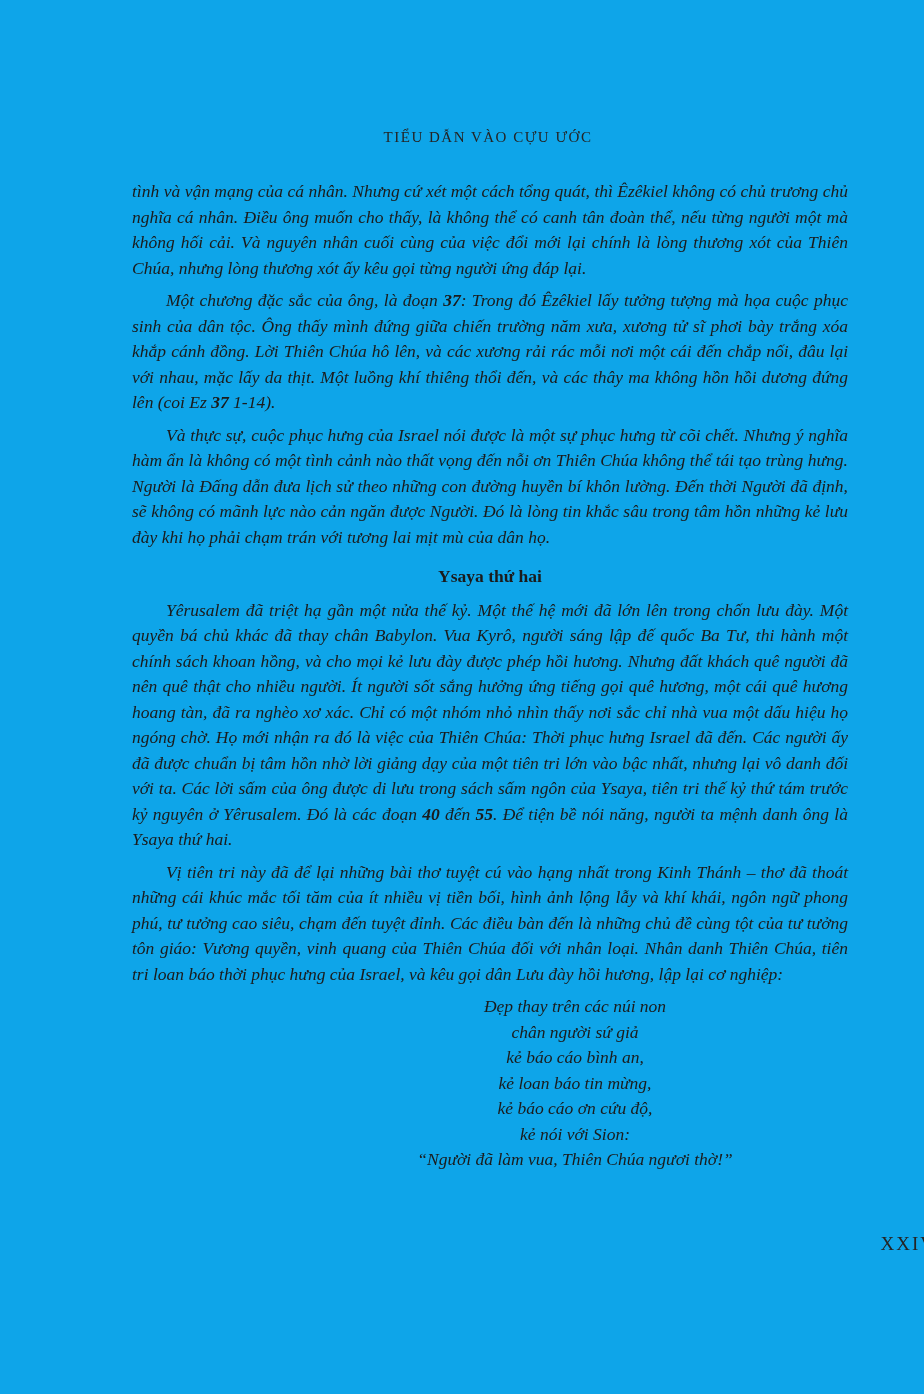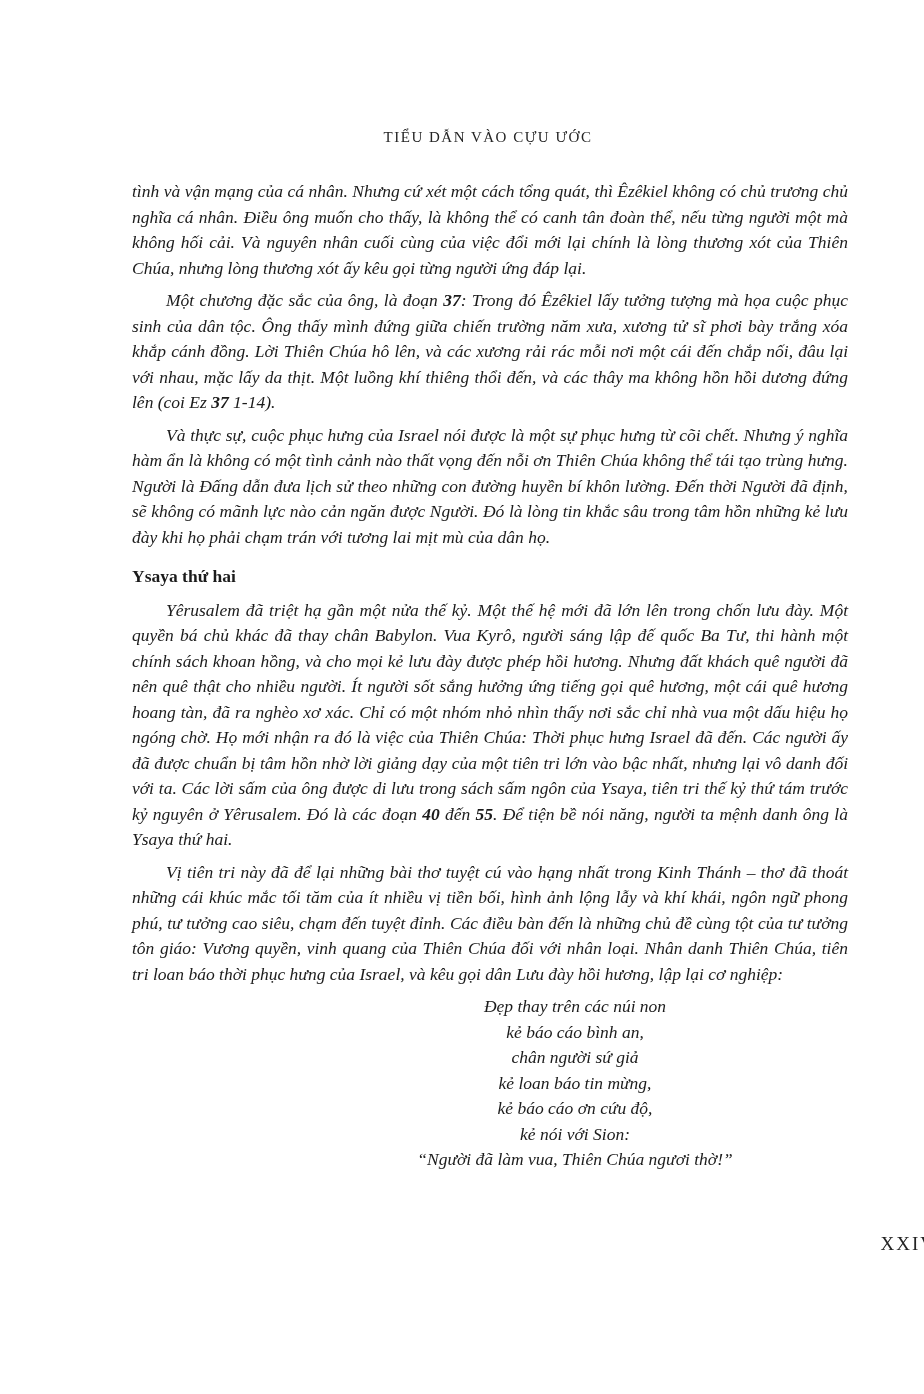--- a/index.html
+++ b/index.html
@@ -5,21 +5,21 @@
   html, body {
     margin: 0;
     padding: 0;
     background: #e8e8e8;
   }
   .book-page {
     position: relative;
     width: 924px;
     height: 1394px;
     margin: 0 auto;
-    background: #ffffff;
+    background: #0ea5e9;
     color: #1b1b1b;
     font-family: "Liberation Serif", serif;
     box-sizing: border-box;
     overflow: hidden;
   }
   .running-header {
     position: absolute;
     top: 129px;
     left: 130px;
     width: 716px;
@@ -49,21 +49,21 @@
   }
   .bold {
     font-weight: bold;
   }
   .section-heading {
     font-style: normal;
     font-weight: bold;
     font-size: 17.5px;
     line-height: 25.5px;
     margin: 14px 0 8px 0;
-    text-align: left;
+    text-align: center;
   }
   .verse {
     margin: 4px 0 0 170px;
     text-align: center;
   }
   .verse-line {
     line-height: 25.5px;
   }
   .page-number {
     position: absolute;
@@ -85,22 +85,22 @@
 
   <div class="page-body">
       <p class="para"><span>tình và vận mạng của cá nhân. Nhưng cứ xét một cách tổng quát, thì Êzêkiel không có chủ trương chủ nghĩa cá nhân. Điều ông muốn cho thấy, là không thể có canh tân đoàn thể, nếu từng người một mà không hối cải. Và nguyên nhân cuối cùng của việc đổi mới lại chính là lòng thương xót của Thiên Chúa, nhưng lòng thương xót ấy kêu gọi từng người ứng đáp lại.</span></p>
       <p class="para indent"><span>Một chương đặc sắc của ông, là đoạn </span><span class="bold">37</span><span>: Trong đó Êzêkiel lấy tưởng tượng mà họa cuộc phục sinh của dân tộc. Ông thấy mình đứng giữa chiến trường năm xưa, xương tử sĩ phơi bày trắng xóa khắp cánh đồng. Lời Thiên Chúa hô lên, và các xương rải rác mỗi nơi một cái đến chắp nối, đâu lại với nhau, mặc lấy da thịt. Một luồng khí thiêng thổi đến, và các thây ma không hồn hồi dương đứng lên (coi Ez </span><span class="bold">37</span><span> 1-14).</span></p>
       <p class="para indent"><span>Và thực sự, cuộc phục hưng của Israel nói được là một sự phục hưng từ cõi chết. Nhưng ý nghĩa hàm ẩn là không có một tình cảnh nào thất vọng đến nỗi ơn Thiên Chúa không thể tái tạo trùng hưng. Người là Đấng dẫn đưa lịch sử theo những con đường huyền bí khôn lường. Đến thời Người đã định, sẽ không có mãnh lực nào cản ngăn được Người. Đó là lòng tin khắc sâu trong tâm hồn những kẻ lưu đày khi họ phải chạm trán với tương lai mịt mù của dân họ.</span></p>
       <h2 class="section-heading">Ysaya thứ hai</h2>
       <p class="para indent"><span>Yêrusalem đã triệt hạ gần một nửa thế kỷ. Một thế hệ mới đã lớn lên trong chốn lưu đày. Một quyền bá chủ khác đã thay chân Babylon. Vua Kyrô, người sáng lập đế quốc Ba Tư, thi hành một chính sách khoan hồng, và cho mọi kẻ lưu đày được phép hồi hương. Nhưng đất khách quê người đã nên quê thật cho nhiều người. Ít người sốt sắng hưởng ứng tiếng gọi quê hương, một cái quê hương hoang tàn, đã ra nghèo xơ xác. Chỉ có một nhóm nhỏ nhìn thấy nơi sắc chỉ nhà vua một dấu hiệu họ ngóng chờ. Họ mới nhận ra đó là việc của Thiên Chúa: Thời phục hưng Israel đã đến. Các người ấy đã được chuẩn bị tâm hồn nhờ lời giảng dạy của một tiên tri lớn vào bậc nhất, nhưng lại vô danh đối với ta. Các lời sấm của ông được di lưu trong sách sấm ngôn của Ysaya, tiên tri thế kỷ thứ tám trước kỷ nguyên ở Yêrusalem. Đó là các đoạn </span><span class="bold">40</span><span> đến </span><span class="bold">55</span><span>. Để tiện bề nói năng, người ta mệnh danh ông là Ysaya thứ hai.</span></p>
       <p class="para indent"><span>Vị tiên tri này đã để lại những bài thơ tuyệt cú vào hạng nhất trong Kinh Thánh – thơ đã thoát những cái khúc mắc tối tăm của ít nhiều vị tiền bối, hình ảnh lộng lẫy và khí khái, ngôn ngữ phong phú, tư tưởng cao siêu, chạm đến tuyệt đỉnh. Các điều bàn đến là những chủ đề cùng tột của tư tưởng tôn giáo: Vương quyền, vinh quang của Thiên Chúa đối với nhân loại. Nhân danh Thiên Chúa, tiên tri loan báo thời phục hưng của Israel, và kêu gọi dân Lưu đày hồi hương, lập lại cơ nghiệp:</span></p>
       <div class="verse">
         <div class="verse-line">Đẹp thay trên các núi non</div>
+        <div class="verse-line">chân người sứ giả</div>
         <div class="verse-line">kẻ báo cáo bình an,</div>
-        <div class="verse-line">chân người sứ giả</div>
         <div class="verse-line">kẻ loan báo tin mừng,</div>
         <div class="verse-line">kẻ báo cáo ơn cứu độ,</div>
         <div class="verse-line">kẻ nói với Sion:</div>
         <div class="verse-line">“Người đã làm vua, Thiên Chúa ngươi thờ!”</div>
       </div>
     </div>
 
   <div class="page-number">XXIV</div>
 </div>
 

